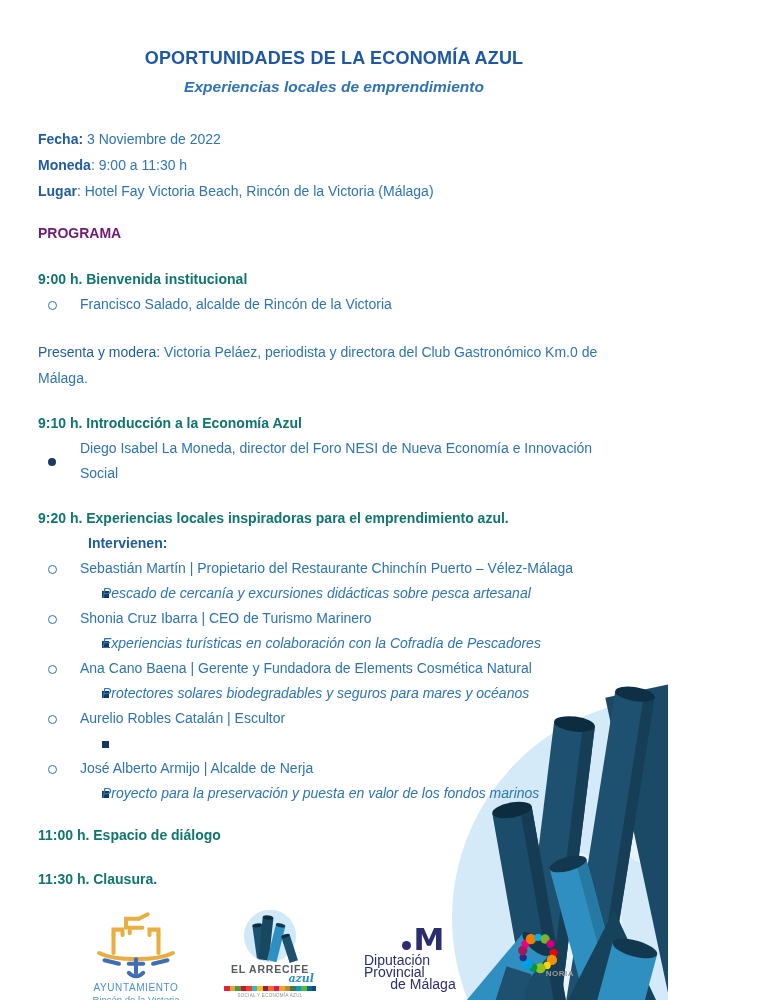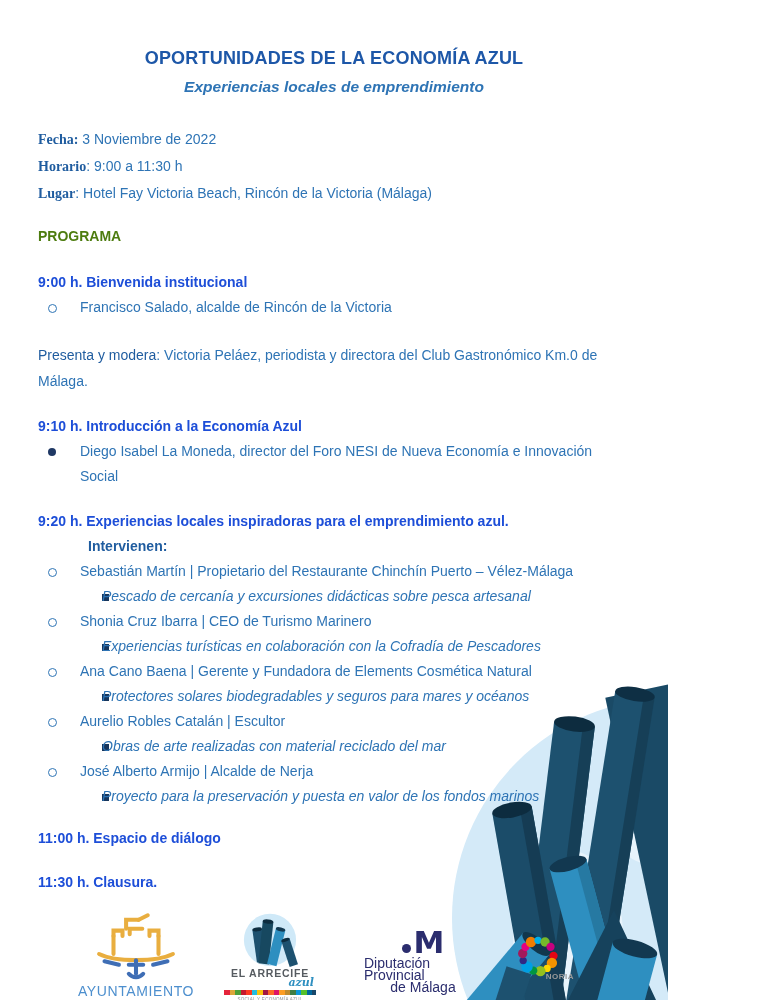--- a/index.html
+++ b/index.html
@@ -12,44 +12,44 @@
     color:#2e74b5;
   }
   .content{position:absolute;inset:0;padding:48px 38px 0 38px;z-index:2;}
   .doc-title{
     text-align:center;font-size:18px;font-weight:bold;color:#1d57a8;letter-spacing:.2px;
   }
   .doc-subtitle{
     text-align:center;font-size:15.5px;font-weight:bold;font-style:italic;color:#2e74b5;margin-top:9px;
   }
   .meta{margin-top:30px;font-size:14px;line-height:26px;}
-  .meta .lbl{font-weight:bold;color:#1f5c9f;font-family:Liberation Serif, serif;}
-  .program-heading{margin-top:16px;font-size:14px;font-weight:bold;color:#4d7c0f;line-height:26px;}
-  .sec-title{font-size:14px;font-weight:bold;color:#1d4ed8;line-height:25px;}
+  .meta .lbl{font-weight:bold;color:#1f5c9f;}
+  .program-heading{margin-top:16px;font-size:14px;font-weight:bold;color:#701a75;line-height:26px;}
+  .sec-title{font-size:14px;font-weight:bold;color:#0f766e;line-height:25px;}
   .mt-s900{margin-top:21px;}
   .mt-presenta{margin-top:22px;}
   .mt-s910{margin-top:20px;}
   .mt-s920{margin-top:20px;}
   .mt-s1100{margin-top:17px;}
   .mt-s1130{margin-top:19px;}
   .presenta{font-size:14px;line-height:26px;color:#2e74b5;}
   .presenta .lbl{font-weight:normal;color:#1f5c9f;}
-  .row{display:flex;align-items:flex-start;font-size:14px;line-height:25px;color:#2e74b5;}
+  .row{display:flex;align-items:center;font-size:14px;line-height:25px;color:#2e74b5;}
   .m1{width:42px;padding-left:10px;box-sizing:border-box;flex:none;}
   .m2{width:39px;padding-left:64px;box-sizing:border-box;flex:none;}
   .dot-open{display:inline-block;width:7px;height:7px;border:1.4px solid #2e74b5;border-radius:50%;vertical-align:middle;}
   .dot-filled{display:inline-block;width:8px;height:8px;background:#1f3864;border-radius:50%;vertical-align:middle;}
   .sq{display:inline-block;width:7px;height:7px;background:#17365d;vertical-align:middle;}
   .interv{padding-left:50px;font-weight:bold;color:#1f5c9f;font-size:14px;line-height:25px;}
   .topic{font-style:italic;}
   
   .logos{display:flex;align-items:center;margin-top:14px;margin-left:36px;}
   .logo{display:flex;flex-direction:column;align-items:center;}
   .logo-ayto{width:124px;}
-  .ayto-l1{font-size:14px;color:#4d8fce;letter-spacing:.6px;margin-top:2px;}
+  .ayto-l1{font-size:10px;color:#4d8fce;letter-spacing:.6px;margin-top:2px;}
   .ayto-l2{font-size:9.5px;color:#4d8fce;margin-top:1px;}
   .logo-arrecife{width:116px;margin-left:14px;}
   .arr-l1{font-size:10.5px;font-weight:bold;color:#565b60;letter-spacing:.8px;line-height:10px;}
   .arr-script{font-size:11px;font-style:italic;font-weight:bold;color:#2e8fc0;align-self:flex-end;margin:-2px 14px 1px 0;font-family:"DejaVu Serif",serif;}
   .arr-stripe{width:92px;height:5px;background:linear-gradient(90deg,
      #e5243b 0 6%,#dda63a 6% 12%,#4c9f38 12% 18%,#c5192d 18% 24%,#ff3a21 24% 30%,
      #26bde2 30% 36%,#fcc30b 36% 42%,#a21942 42% 48%,#fd6925 48% 54%,#dd1367 54% 60%,
      #fd9d24 60% 66%,#bf8b2e 66% 72%,#3f7e44 72% 78%,#0a97d9 78% 84%,#56c02b 84% 90%,
      #00689d 90% 96%,#19486a 96% 100%);}
   .arr-tag{font-size:4.5px;color:#8a8f93;letter-spacing:.3px;margin-top:2px;}
@@ -110,21 +110,21 @@
     </g>
   </svg>
 
   <div class="content">
 
     <div class="doc-title">OPORTUNIDADES DE LA ECONOMÍA AZUL</div>
     <div class="doc-subtitle">Experiencias locales de emprendimiento</div>
 
     <div class="meta">
       <div><span class="lbl">Fecha:</span><span> 3 Noviembre de 2022</span></div>
-      <div><span class="lbl">Horario</span><span>: 9:00 a 11:30 h</span></div>
+      <div><span class="lbl">Moneda</span><span>: 9:00 a 11:30 h</span></div>
       <div><span class="lbl">Lugar</span><span>:  Hotel Fay Victoria Beach, Rincón de la Victoria (Málaga)</span></div>
     </div>
 
     <div class="program-heading">PROGRAMA</div>
 
     <div class="sec-title mt-s900">9:00 h. Bienvenida institucional</div>
     <div class="row">
       <span class="m1"><span class="dot-open"></span></span>
       <span>Francisco Salado, alcalde de Rincón de la Victoria</span>
     </div>
@@ -168,21 +168,20 @@
       <span class="m2"><span class="sq"></span></span>
       <span class="topic">Protectores solares biodegradables y seguros para mares y océanos</span>
     </div>
 
     <div class="row">
       <span class="m1"><span class="dot-open"></span></span>
       <span>Aurelio Robles Catalán | Escultor</span>
     </div>
     <div class="row">
       <span class="m2"><span class="sq"></span></span>
-      <span class="topic">Obras de arte realizadas con material reciclado del mar</span>
     </div>
 
     <div class="row">
       <span class="m1"><span class="dot-open"></span></span>
       <span>José Alberto Armijo | Alcalde de Nerja</span>
     </div>
     <div class="row">
       <span class="m2"><span class="sq"></span></span>
       <span class="topic">Proyecto para la preservación y puesta en valor de los fondos marinos</span>
     </div>

